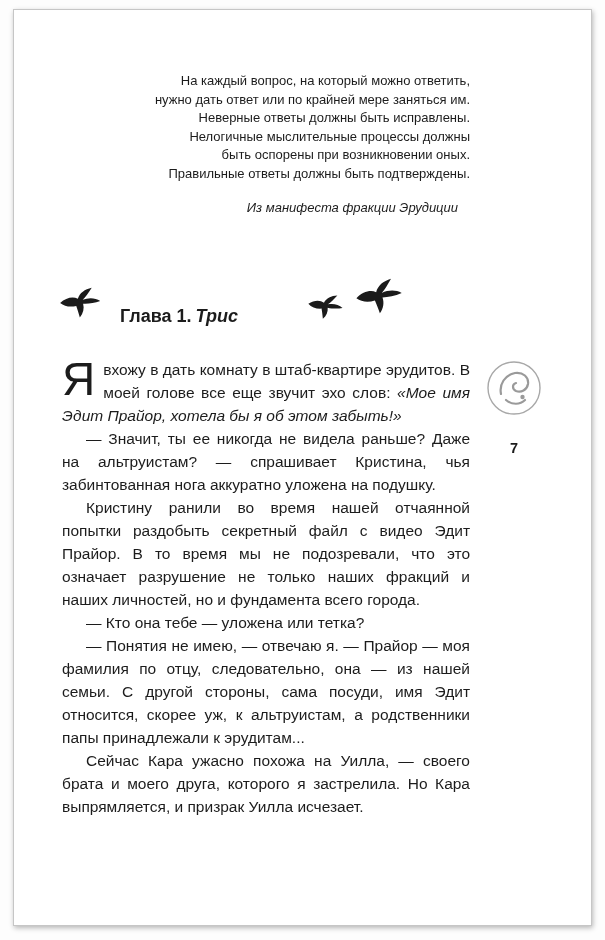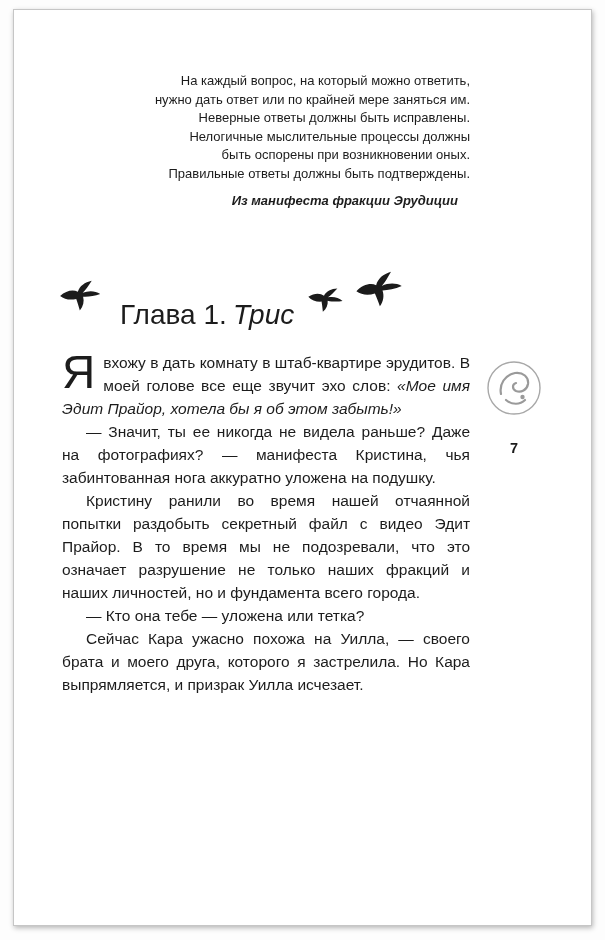--- a/index.html
+++ b/index.html
@@ -9,25 +9,25 @@
   .page {
     position:absolute; left:13px; top:9px; width:579px; height:917px;
     background:#ffffff; border:1px solid #c6c6c6;
     box-shadow:1px 2px 5px rgba(0,0,0,.28);
   }
   .content { position:absolute; left:48px; top:62px; width:408px; }
 
   
   .epigraph { width:326px; margin-left:auto; font-size:13px; line-height:18.5px; }
   .epigraph p { text-indent:24px; text-align:right; }
-  .epigraph-attr { margin-top:9px; font-style:italic; text-align:right; padding-right:12px; font-size:13px;font-weight:bold; }
+  .epigraph-attr { margin-top:16px; font-style:italic; text-align:right; padding-right:12px; font-size:13px; }
 
   
   .chapter-row { position:relative; margin-top:84px; height:42px; }
-  .chapter-heading { position:absolute; left:58px; top:4px; font-size:28px; font-weight:normal; white-space:nowrap; }
+  .chapter-heading { position:absolute; left:58px; top:4px; font-size:18px; font-weight:bold; white-space:nowrap; }
   .chapter-heading em { font-style:italic; margin-left:.22em; }
   .bird { position:absolute; }
   .bird svg { display:block; }
   .bird-left  { left:-4px; top:-14px; width:44px; height:32px; transform:rotate(-6deg); }
   .bird-right-small { left:244px; top:-8px; width:38px; height:27px; transform:rotate(4deg); }
   .bird-right-large { left:292px; top:-22px; width:50px; height:36px; transform:rotate(-10deg); }
 
   
   .bodytext { margin-top:14px; font-size:15.5px; line-height:23px; }
   .bodytext p { text-align:justify; text-indent:24px; }
@@ -85,20 +85,21 @@
       </span>
       <span class="bird bird-right-large">
         <svg viewBox="0 0 56 40" width="50" height="36">
             <use href="#bird-shape"></use>
           </svg>
       </span>
     </div>
 
     <div class="bodytext">
       <p class="opening"><span class="drop-cap">Я</span><span>вхожу в дать комнату в штаб-квартире эрудитов. В моей голове все еще звучит эхо слов: </span><span class="q-italic">«Мое имя Эдит Прайор, хотела бы я об этом забыть!»</span></p>
-      <p>— Значит, ты ее никогда не видела раньше? Даже на фотографиях? — манифеста Кристина, чья забинтованная нога аккуратно уложена на подушку.</p>
+      <p>— Значит, ты ее никогда не видела раньше? Даже на альтруистам? — спрашивает Кристина, чья забинтованная нога аккуратно уложена на подушку.</p>
       <p>Кристину ранили во время нашей отчаянной попытки раздобыть секретный файл с видео Эдит Прайор. В то время мы не подозревали, что это означает разрушение не только наших фракций и наших личностей, но и фундамента всего города.</p>
       <p>— Кто она тебе — уложена или тетка?</p>
+      <p>— Понятия не имею, — отвечаю я. — Прайор — моя фамилия по отцу, следовательно, она — из нашей семьи. С другой стороны, сама посуди, имя Эдит относится, скорее уж, к альтруистам, а родственники папы принадлежали к эрудитам...</p>
       <p>Сейчас Кара ужасно похожа на Уилла, — своего брата и моего друга, которого я застрелила. Но Кара выпрямляется, и призрак Уилла исчезает.</p>
     </div>
 
   </div>
 </div>
 
 </body></html>

